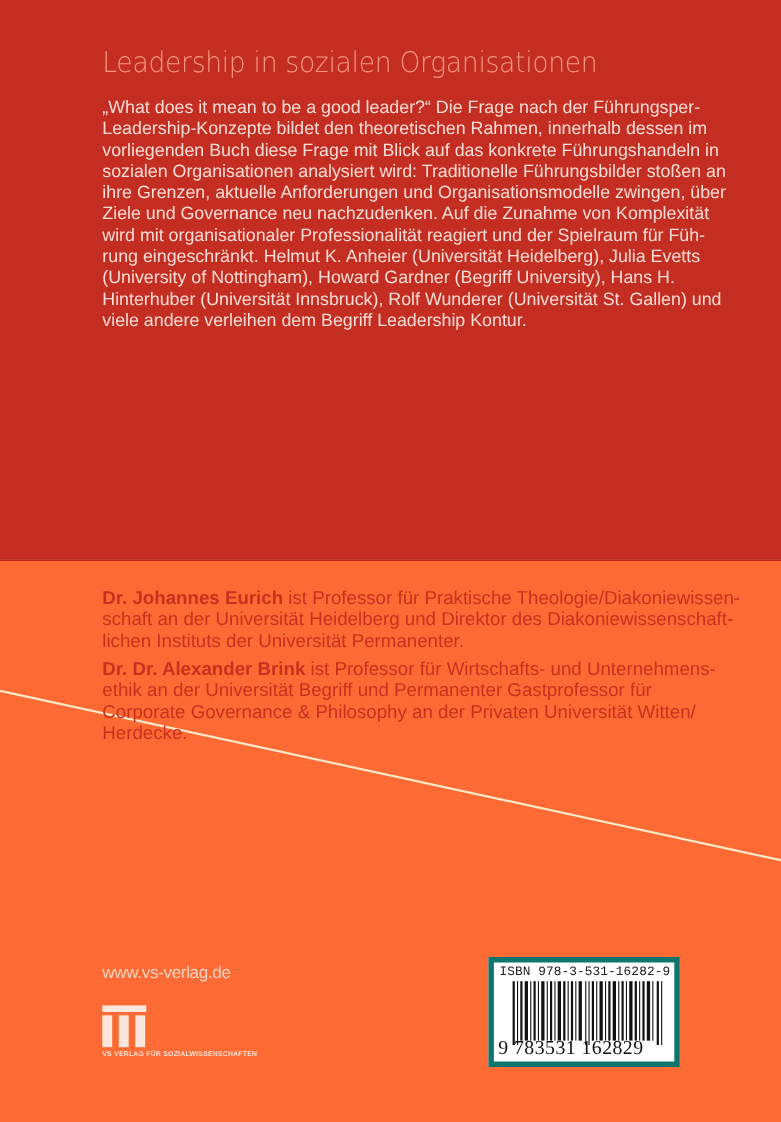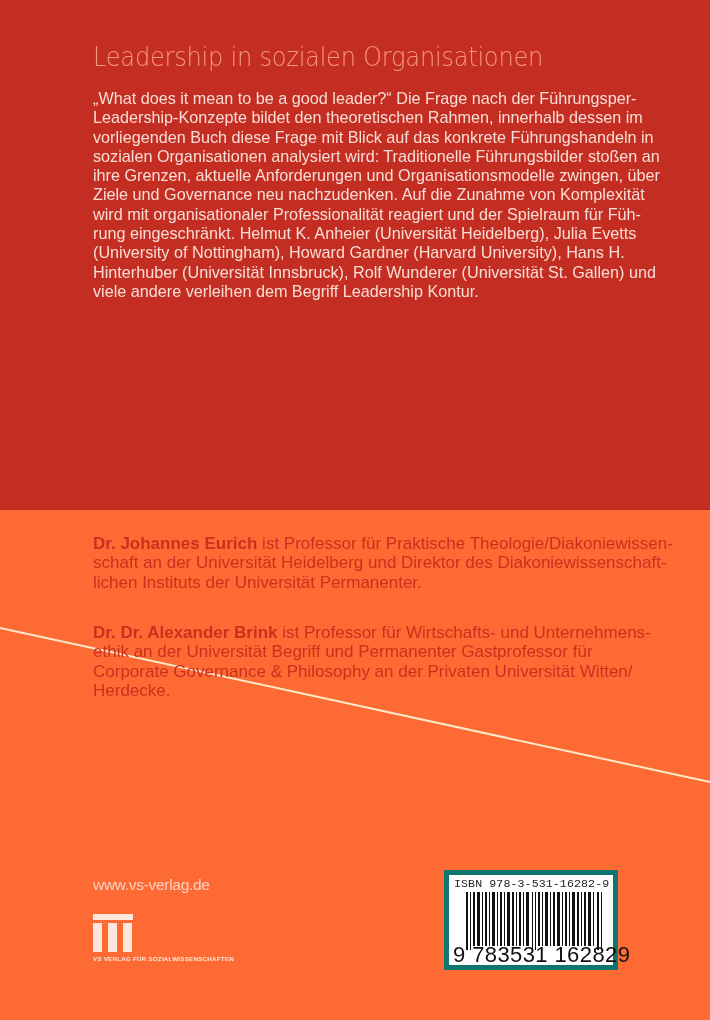--- a/index.html
+++ b/index.html
@@ -31,21 +31,21 @@
       color: #f7ddd5; font-size: 16.2px; line-height: 19.3px;
     }
     .blurb div { white-space: nowrap; }
     .bio {
       position: absolute; left: 93px; width: 540px;
       color: #c9311f; font-size: 17px; line-height: 19.3px;
     }
     .bio div { white-space: nowrap; }
     .bio b { font-weight: bold; }
     .bio1 { top: 534px; }
-    .bio2 { top: 599px; margin-top: 24px; }
+    .bio2 { top: 599px; }
     .url {
       position: absolute; left: 93px; top: 876px;
       color: #fbd2c0; font-size: 15.5px; letter-spacing: -0.3px;
     }
     .logo { position: absolute; left: 93px; top: 914px; width: 40px; height: 38px; }
     .logo .bar { position: absolute; left: 0; top: 0; width: 40px; height: 6px; background: #fde6dc; }
     .logo .col { position: absolute; top: 9px; width: 9px; height: 29px; background: #fde6dc; }
     .logo .c1 { left: 0; } .logo .c2 { left: 15px; } .logo .c3 { left: 30px; }
     .publisher {
       position: absolute; left: 93px; top: 955px;
@@ -58,42 +58,42 @@
     }
     .isbn-text {
       position: absolute; left: 5px; top: 2px;
       font-family: "Liberation Mono", monospace; font-size: 11.6px; color: #222;
       white-space: nowrap; letter-spacing: 0.1px;
     }
     .bars { position: absolute; left: 17px; top: 17px; width: 140px; height: 54px; }
     .bars span { position: absolute; top: 0; background: #111; height: 54px; }
     .digits {
       position: absolute; left: 4px; top: 67px;
-      font-family: Liberation Sans, sans-serif; font-size: 22px; color: #111;
+      font-family: Liberation Serif, serif; font-size: 18px; color: #111;
       white-space: nowrap; letter-spacing: 0.4px;
     }
     .diag {
       position: absolute; left: 0; top: 0; width: 710px; height: 1020px; pointer-events: none;
     }
   </style>
 </head>
 <body>
 
 <div class="top">
   <div class="title">Leadership in sozialen Organisationen</div>
   <div class="blurb">
     <div>„What does it mean to be a good leader?“ Die Frage nach der Führungsper-</div>
     <div>Leadership-Konzepte bildet den theoretischen Rahmen, innerhalb dessen im</div>
     <div>vorliegenden Buch diese Frage mit Blick auf das konkrete Führungshandeln in</div>
     <div>sozialen Organisationen analysiert wird: Traditionelle Führungsbilder stoßen an</div>
     <div>ihre Grenzen, aktuelle Anforderungen und Organisationsmodelle zwingen, über</div>
     <div>Ziele und Governance neu nachzudenken. Auf die Zunahme von Komplexität</div>
     <div>wird mit organisationaler Professionalität reagiert und der Spielraum für Füh-</div>
     <div>rung eingeschränkt. Helmut K. Anheier (Universität Heidelberg), Julia Evetts</div>
-    <div>(University of Nottingham), Howard Gardner (Harvard University), Hans H.</div>
+    <div>(University of Nottingham), Howard Gardner (Begriff University), Hans H.</div>
     <div>Hinterhuber (Universität Innsbruck), Rolf Wunderer (Universität St. Gallen) und</div>
     <div>viele andere verleihen dem Begriff Leadership Kontur.</div>
   </div>
 </div>
 <div class="divider"></div>
 
 <div class="bottom"></div>
 
 <svg class="diag" viewBox="0 0 710 1020">
   <line x1="0" y1="628" x2="710" y2="782" stroke="#fde9c8" stroke-width="2"></line>

